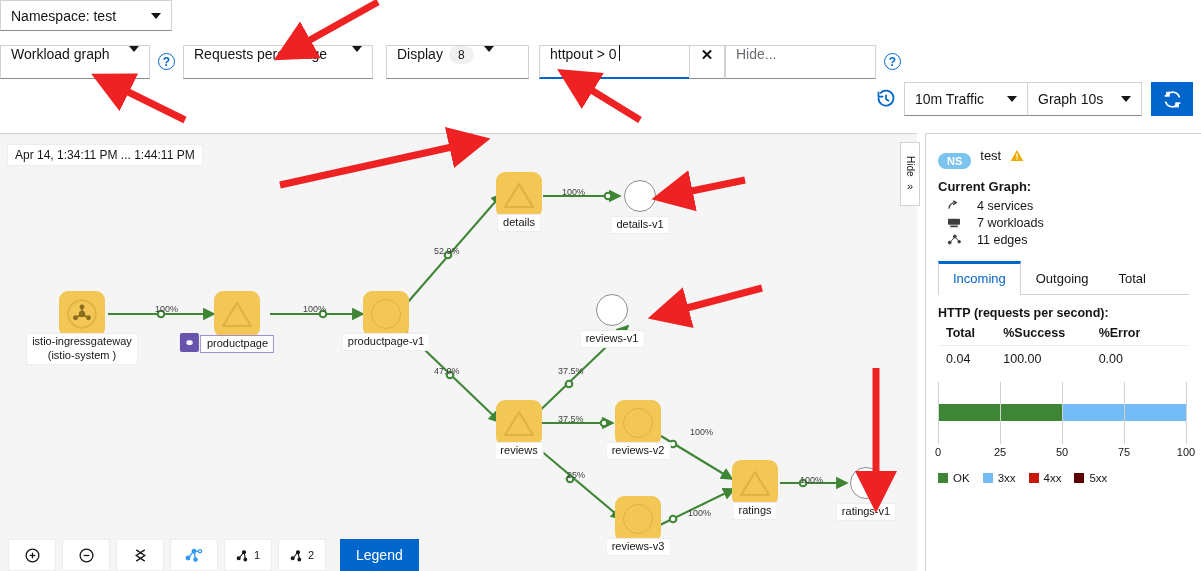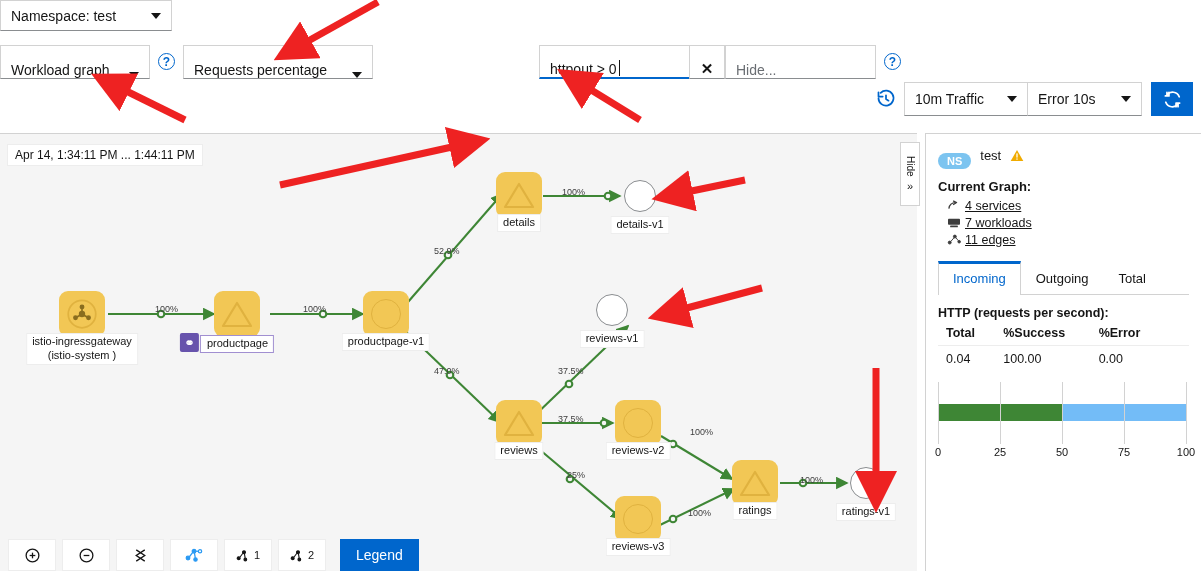--- a/index.html
+++ b/index.html
@@ -34,21 +34,21 @@
     margin-left: 6px;
   }
 
   
   .ctl-row { position: absolute; left: 0; top: 45px; width: 1201px; height: 36px; }
   .ctl {
     position: absolute; top: 0; height: 34px;
     background: #fff;
     border: 1px solid #d2d2d2;
     border-bottom: 1px solid #8a8d90;
-    display: flex; align-items: flex-end;
+    display: flex; align-items: flex-start;
     padding: 0 10px;
     font-size: 14px; color: #151515;
     white-space: nowrap;
   }
   #ctl-graphtype { left: 0;   width: 150px; }
   #ctl-edgelabel { left: 183px; width: 190px; }
   #ctl-display   { left: 386px; width: 143px; }
   #ctl-find      { left: 539px; width: 154px; border-bottom: 2px solid #06c; padding-right: 2px; }
   #ctl-clear     { left: 689px; width: 36px; justify-content: center; padding: 0; }
   #ctl-hide      { left: 725px; width: 151px; color: #6a6e73; }
@@ -200,21 +200,21 @@
   .ns-pill {
     background: #7cc4f0; color: #fff;
     border-radius: 10px; font-size: 11px; font-weight: bold;
     padding: 2px 9px;
     margin-top: 12px;
   }
   .ns-name { font-size: 13px; color: #151515; }
   .warn-tri { width: 14px; height: 13px; }
   .cg-title { font-size: 13px; font-weight: bold; margin-top: 11px; color: #151515; }
   .cg-list { margin-top: 3px; }
-  .cg-item { display: flex; align-items: center; gap: 4px; font-size: 12.5px; color: #151515; padding: 1.5px 0 1.5px 8px; text-decoration: underline; }
+  .cg-item { display: flex; align-items: center; gap: 16px; font-size: 12.5px; color: #151515; padding: 1.5px 0 1.5px 8px; }
   .cg-icn { width: 15px; display: flex; justify-content: center; color: #3d3d3d; }
 
   .tabs { display: flex; border-bottom: 1px solid #d2d2d2; margin-top: 12px; }
   .tab {
     padding: 9px 14px; font-size: 13px; color: #151515;
     border: 1px solid transparent; border-bottom: none;
     position: relative; top: 1px; background: transparent;
   }
   .tab.active {
     color: #06c; background: #fff;
@@ -269,20 +269,25 @@
 
     <div class="help-icon" id="help-1">
       <span>?</span>
     </div>
 
     <div class="ctl" id="ctl-edgelabel">
       <span class="ctl-label">Requests percentage</span>
       <span class="caret-sm"></span>
     </div>
 
+    <div class="ctl" id="ctl-display">
+      <span>Display</span>
+      <span class="badge-count">8</span>
+      <span class="caret-sm"></span>
+    </div>
 
     <div class="ctl" id="ctl-find">
       <span class="find-text">httpout &gt; 0</span>
     </div>
 
     <div class="ctl" id="ctl-clear">
       <span class="x-glyph">✕</span>
     </div>
 
     <div class="ctl" id="ctl-hide">
@@ -300,21 +305,21 @@
         <path d="M3 11a9 9 0 1 0 2.6-6.4"></path>
           <path d="M3 4v5h5"></path>
           <path d="M12 7.5V12l3 2"></path>
       </svg>
     </span>
     <div class="time-sel" id="time-range">
       <span style="flex:1">10m Traffic</span>
       <span class="caret-sm"></span>
     </div>
     <div class="time-sel" id="time-poll">
-      <span style="flex:1">Error 10s</span>
+      <span style="flex:1">Graph 10s</span>
       <span class="caret-sm"></span>
     </div>
     <button class="refresh-btn">
       <svg width="19" height="19" viewBox="0 0 24 24" fill="none" stroke="#fff" stroke-width="2.2" stroke-linecap="round" stroke-linejoin="round">
         <path d="M20.5 8.5A9 9 0 0 0 5 6.2V3"></path>
           <path d="M3.5 15.5A9 9 0 0 0 19 17.8V21"></path>
         <path d="M3 7.5h4.5V3"></path>
           <path d="M21 16.5h-4.5V21"></path>
       </svg>
     </button>
@@ -620,20 +625,38 @@
           <div class="grid-line" style="left: 75%;"></div>
           <div class="grid-line" style="left: 100%;"></div>
         </div>
       <div class="chart-axis" id="chart-axis">
           <span class="tk" style="left: 0%;">0</span>
           <span class="tk" style="left: 25%;">25</span>
           <span class="tk" style="left: 50%;">50</span>
           <span class="tk" style="left: 75%;">75</span>
           <span class="tk" style="left: 100%;">100</span>
         </div>
+      <div class="chart-legend" id="chart-legend">
+          <div class="lg-item">
+            <span class="lg-sw" style="background: rgb(62, 134, 53);"></span>
+            <span>OK</span>
+          </div>
+          <div class="lg-item">
+            <span class="lg-sw" style="background: rgb(115, 188, 247);"></span>
+            <span>3xx</span>
+          </div>
+          <div class="lg-item">
+            <span class="lg-sw" style="background: rgb(201, 25, 11);"></span>
+            <span>4xx</span>
+          </div>
+          <div class="lg-item">
+            <span class="lg-sw" style="background: rgb(92, 0, 0);"></span>
+            <span>5xx</span>
+          </div>
+        </div>
     </div>
   </div>
 
   <svg class="arrow" style="left:0;top:0;width:1201px;height:571px">
     <defs>
       <marker id="ra" markerWidth="6" markerHeight="6" refX="3" refY="3" orient="auto">
         <path d="M0,0 L6,3 L0,6 z" fill="#ee2222"></path>
       </marker>
     </defs>
     <g stroke="#ee2222" stroke-width="7" marker-end="url(#ra)" fill="none">

